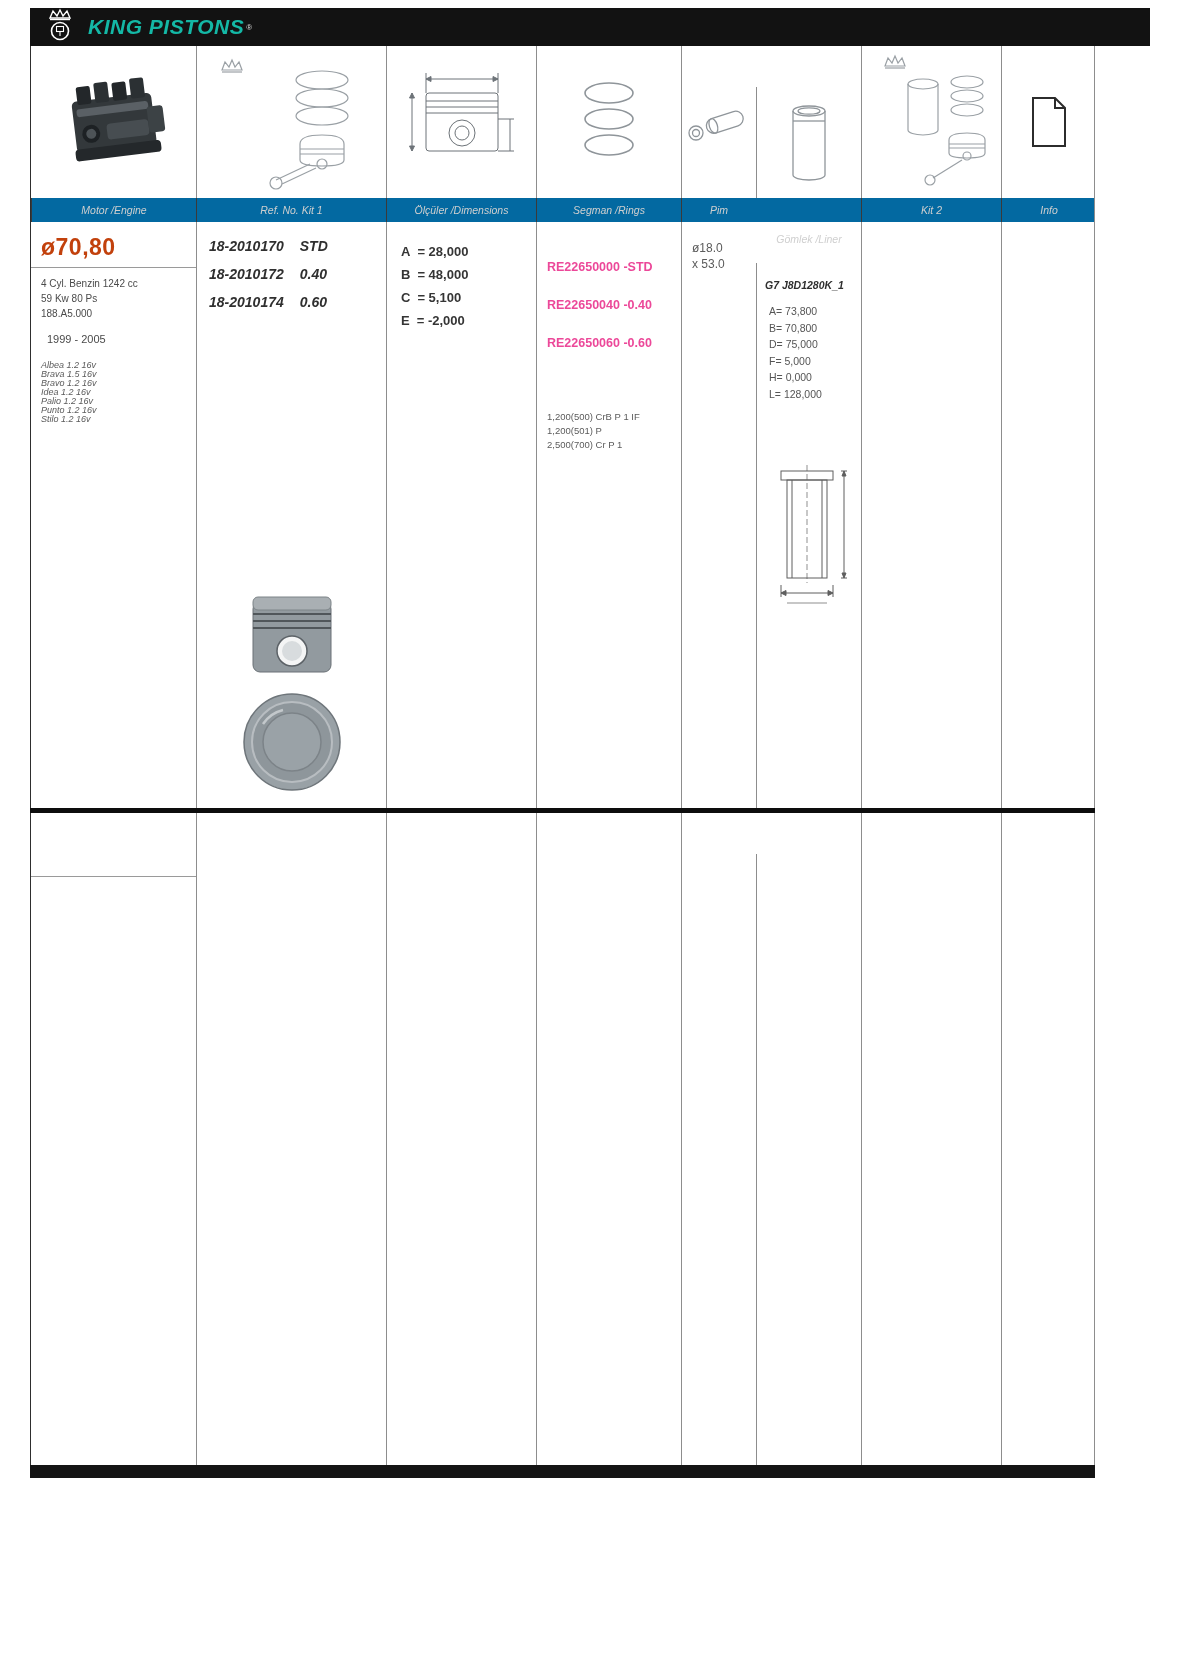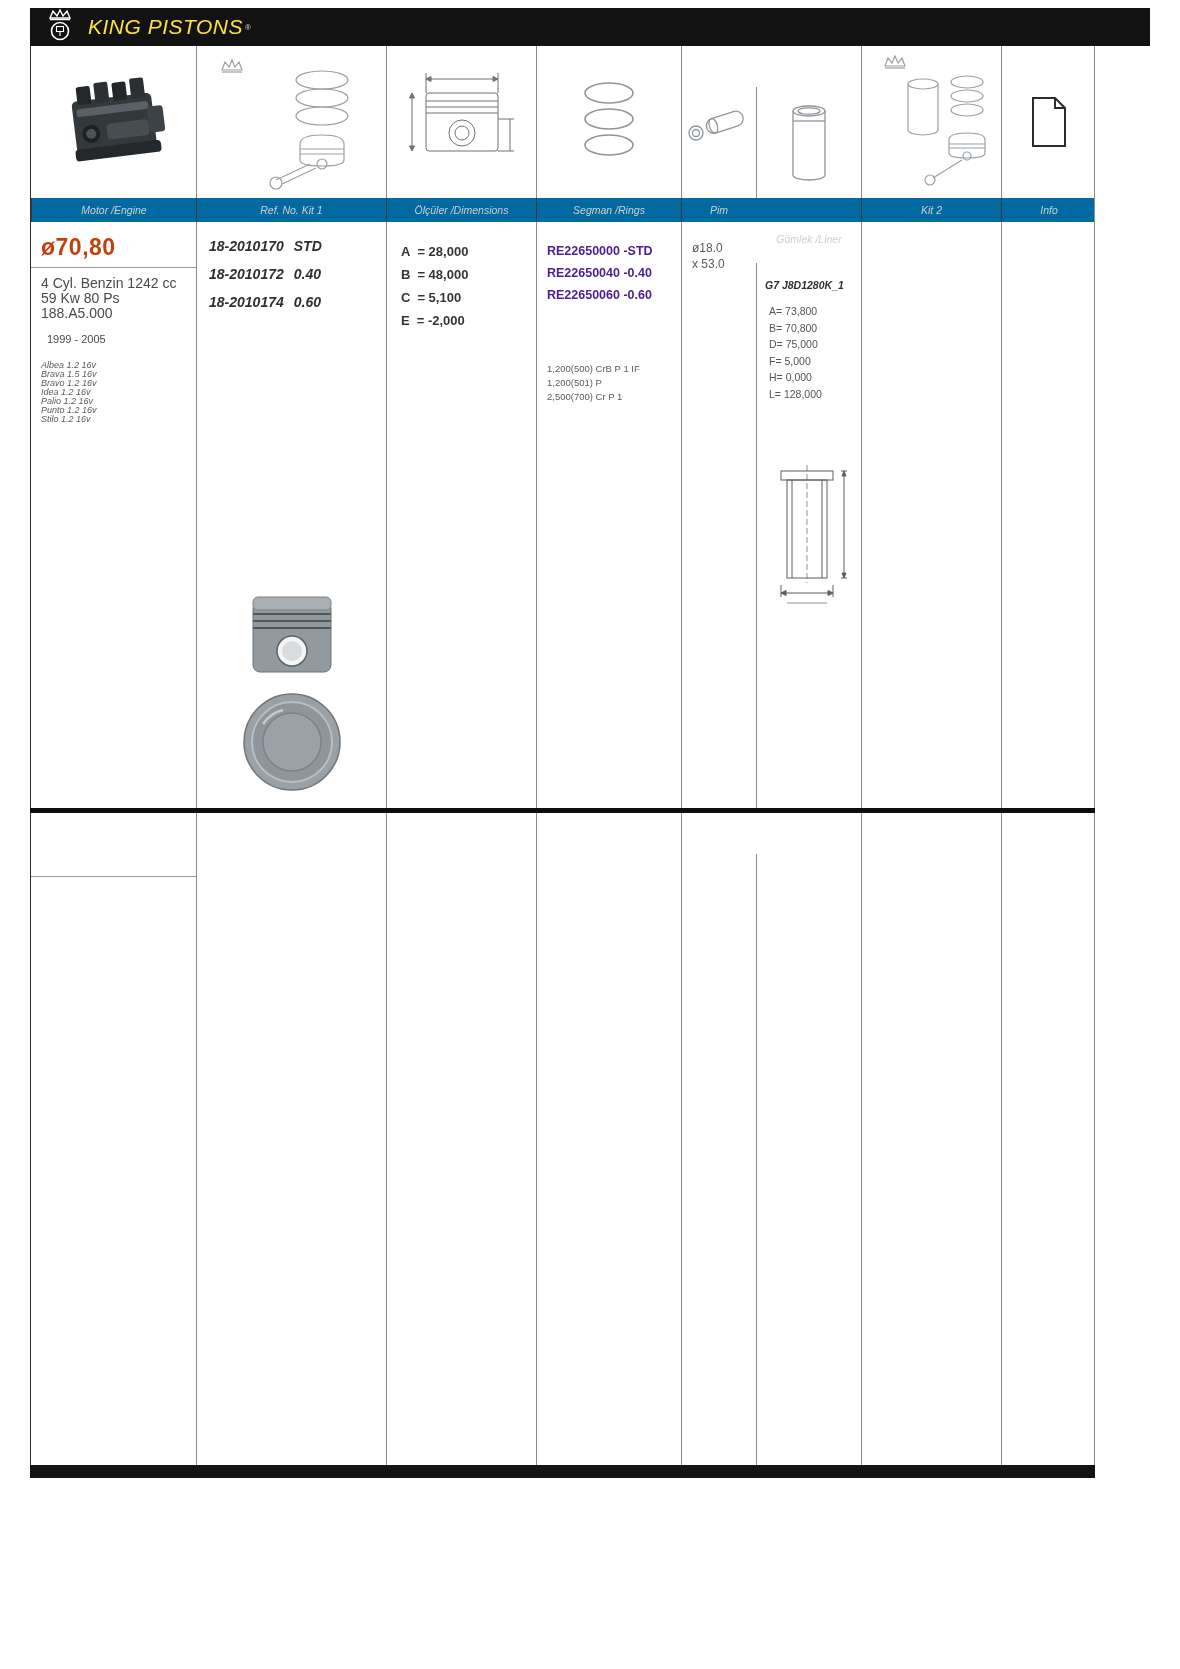--- a/index.html
+++ b/index.html
@@ -3,21 +3,21 @@
 <meta charset="utf-8">
 <style>
   html,body{margin:0;padding:0;background:#fff;}
   body{width:1180px;height:1669px;position:relative;overflow:hidden;
        font-family:"Liberation Sans",sans-serif;color:#3d3d3d;}
   .sheet{position:absolute;left:30px;top:8px;width:1122px;height:1470px;}
 
   
   .topbar{position:absolute;left:0;top:0;width:1120px;height:38px;background:#121212;
           display:flex;align-items:center;}
-  .brand{color:#fde047;font-weight:normal;font-style:italic;font-size:21px;letter-spacing:.5px;}
+  .brand{color:#14b8a6;font-weight:bold;font-style:italic;font-size:21px;letter-spacing:.5px;}
   .brand-mark{color:#ddd;font-size:8px;vertical-align:top;margin-left:2px;font-style:normal;}
 
   
   .row{position:absolute;left:0;width:1065px;border-left:1px solid #2e2e2e;border-right:1px solid #8d8d8d;box-sizing:border-box;}
   .col{position:absolute;top:0;bottom:0;box-sizing:border-box;border-left:1px solid #8d8d8d;}
   .c1{left:0;width:165px;border-left:none;}
   .c2{left:165px;width:190px;}
   .c3{left:355px;width:150px;}
   .c4{left:505px;width:145px;}
   .c5{left:650px;width:75px;}
@@ -33,37 +33,37 @@
                  display:flex;align-items:center;justify-content:center;white-space:nowrap;}
 
   .main-row{top:214px;height:586px;}
   .sep{position:absolute;left:0;top:800px;width:1065px;height:5px;background:#0d0d0d;}
   .empty-row{top:805px;height:652px;}
   .bottom-band{position:absolute;left:0;top:1457px;width:1065px;height:13px;background:#141414;}
 
   
   .bore{font-size:23px;font-weight:bold;color:#c2410c;padding:12px 0 6px 10px;letter-spacing:.5px;}
   .bore-rule{border-bottom:1px solid #9a9a9a;width:100%;}
-  .engine-specs{padding:8px 0 0 10px;font-size:14px;line-height:15px;color:#4a4a4a;}
+  .engine-specs{padding:8px 0 0 10px;font-size:10px;line-height:15px;color:#4a4a4a;}
   .years{margin:12px 0 0 16px;font-size:11px;color:#4a4a4a;display:inline-block;}
   .models{padding:14px 0 0 10px;font-size:9px;line-height:9px;font-style:italic;color:#5a5a5a;}
 
   
   .ref-list{padding:16px 0 0 12px;}
-  .ref-line{font-size:14px;font-weight:bold;font-style:italic;color:#2f2f2f;margin-bottom:12px;display:flex;gap:10px;}
+  .ref-line{font-size:14px;font-weight:bold;font-style:italic;color:#2f2f2f;margin-bottom:12px;display:flex;gap:16px;}
   .piston-img{position:absolute;left:40px;top:368px;}
   .piston-top-img{position:absolute;left:40px;top:466px;}
 
   
   .dims{padding:18px 0 0 14px;}
   .dim-line{font-size:13px;font-weight:bold;color:#353535;line-height:23px;display:flex;gap:7px;}
 
   
   .ring-nums{padding:18px 0 0 10px;}
-  .ring-num{font-size:12.5px;font-weight:bold;color:#4c1d95;line-height:22px;white-space:nowrap;}
+  .ring-num{font-size:12.5px;font-weight:bold;color:#ec4899;line-height:22px;white-space:nowrap;margin-top:16px;}
   .ring-specs{padding:56px 0 0 10px;}
   .ring-spec{font-size:9.5px;color:#5b5b5b;line-height:14px;display:flex;white-space:nowrap;}
 
   
   .pin-vals{padding:18px 0 0 10px;font-size:12px;color:#5b5b5b;line-height:16px;}
 
   
   .liner-code{padding:16px 0 0 8px;font-size:10.5px;font-weight:bold;font-style:italic;color:#2f2f2f;white-space:nowrap;}
   .liner-dims{padding:12px 0 0 12px;font-size:10.5px;color:#555;line-height:16.5px;}
   .liner-draw{position:absolute;left:6px;top:200px;}

